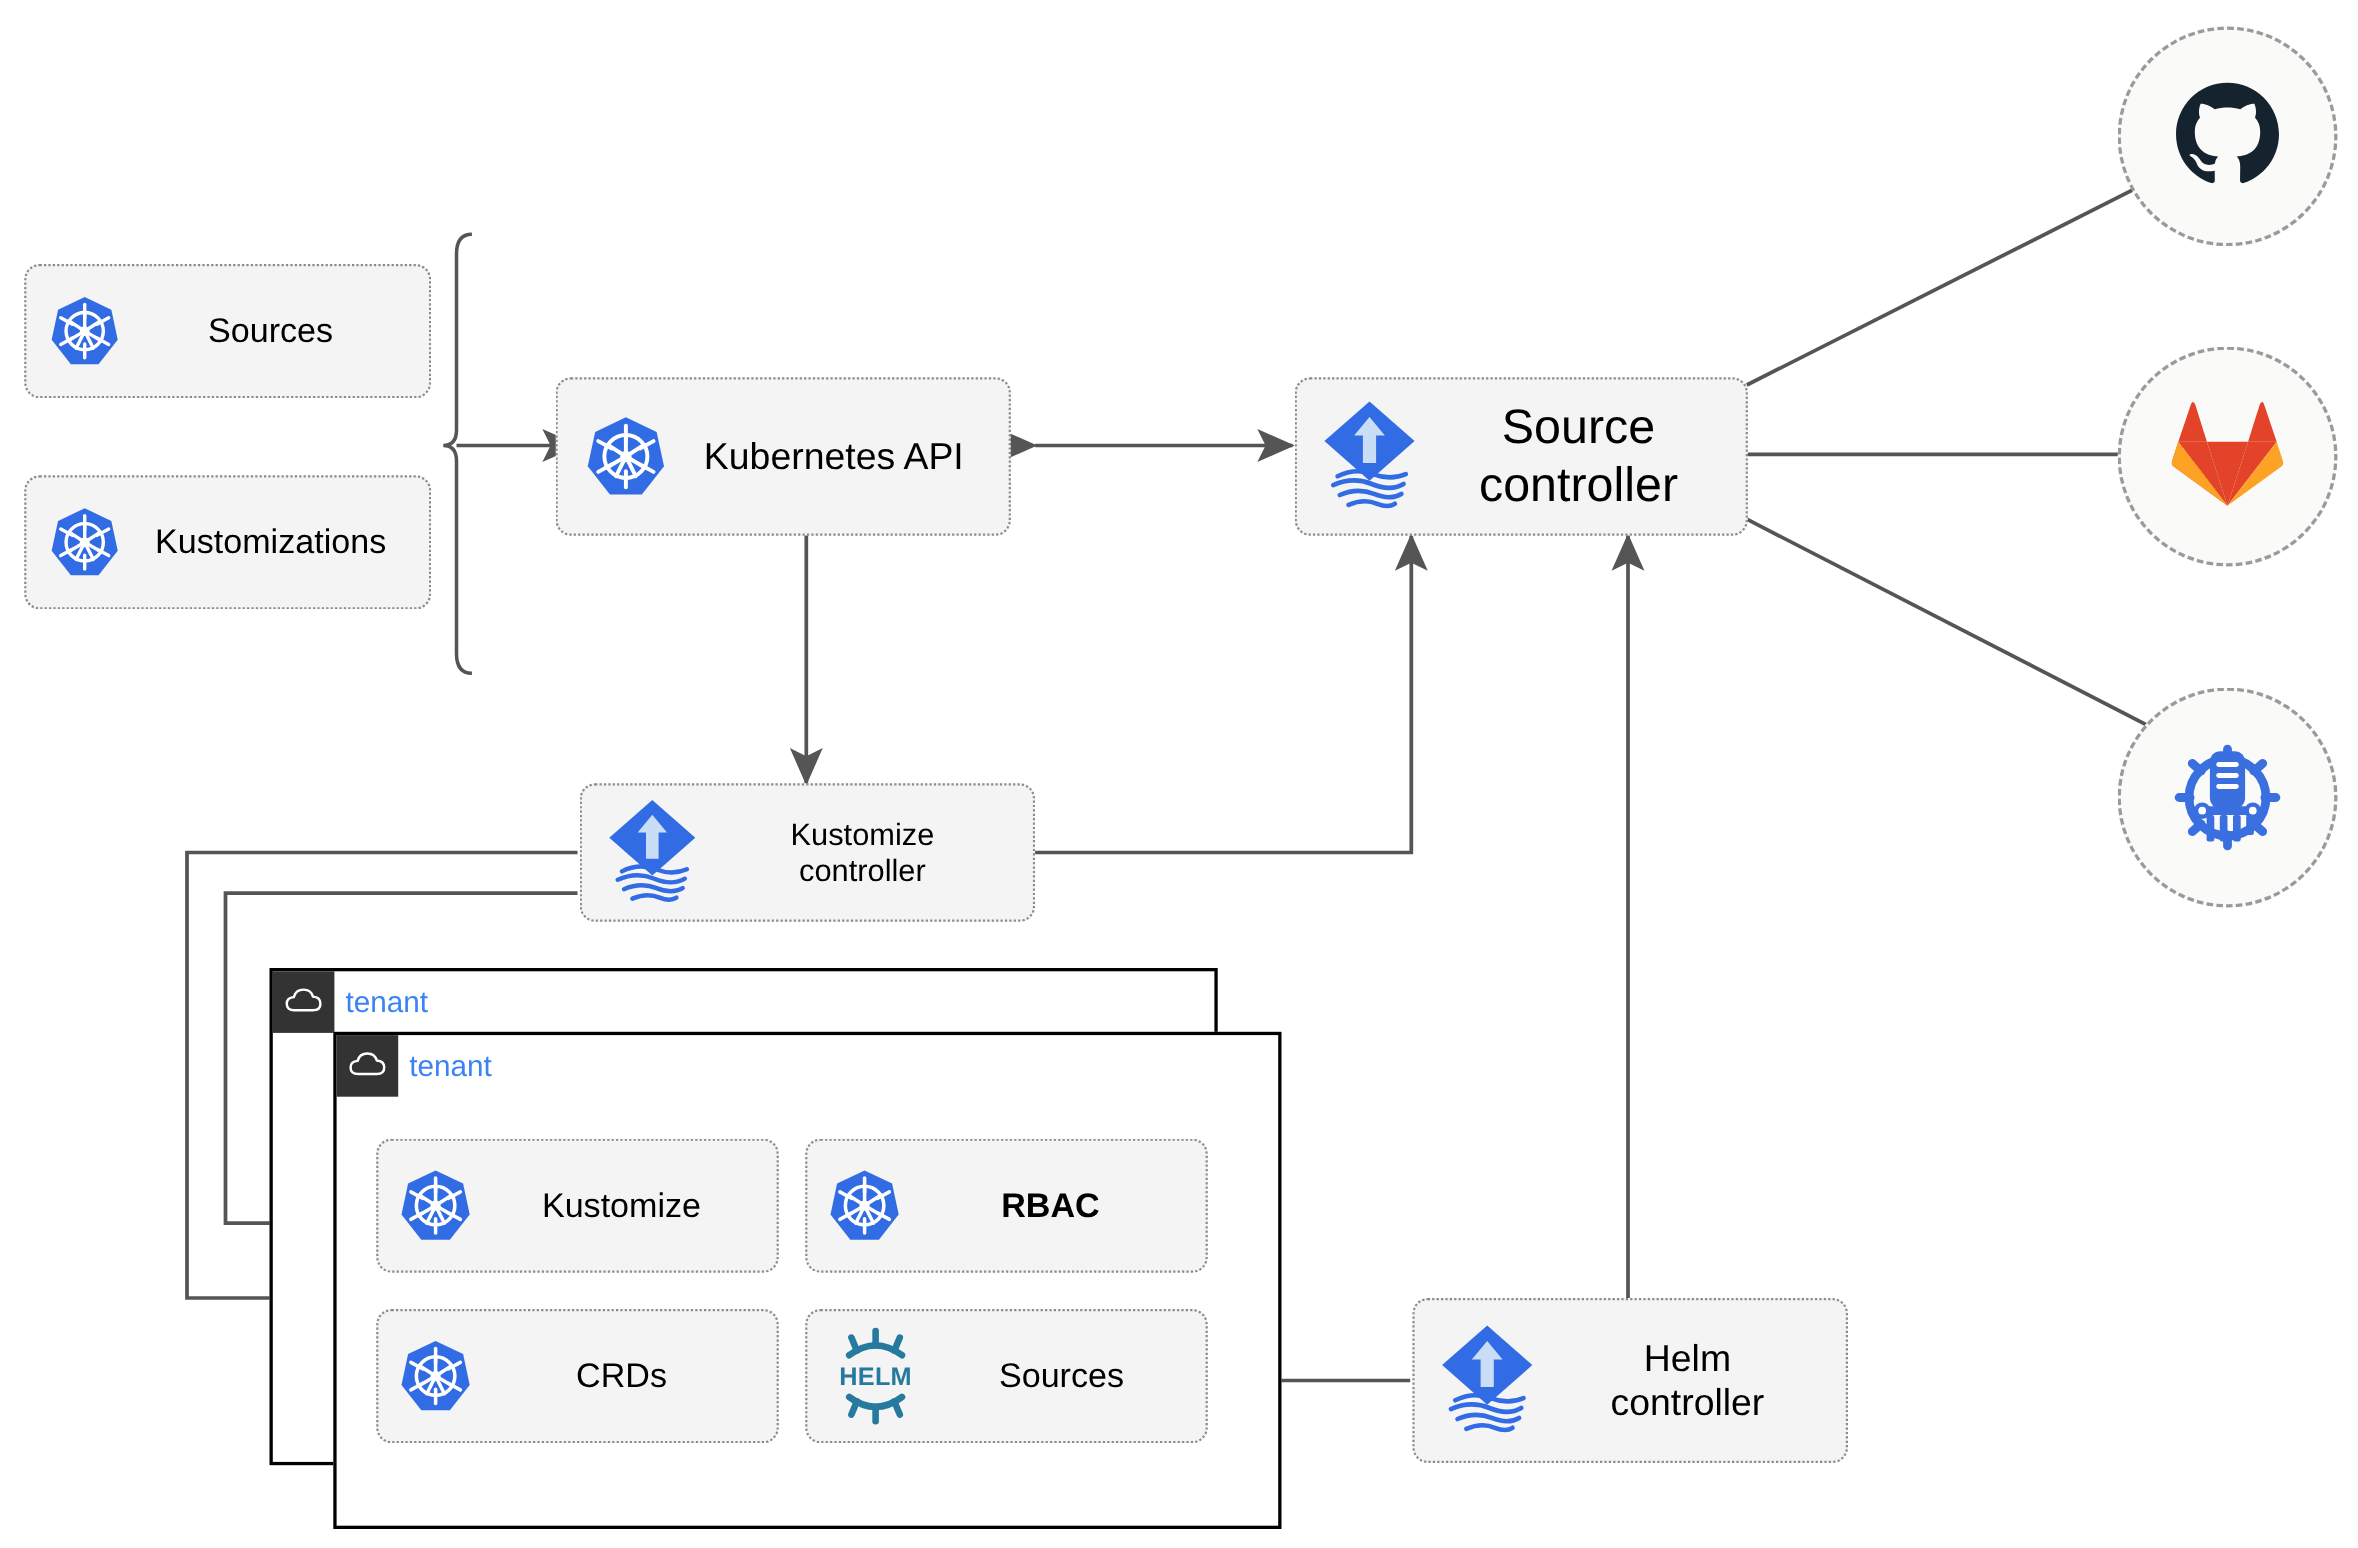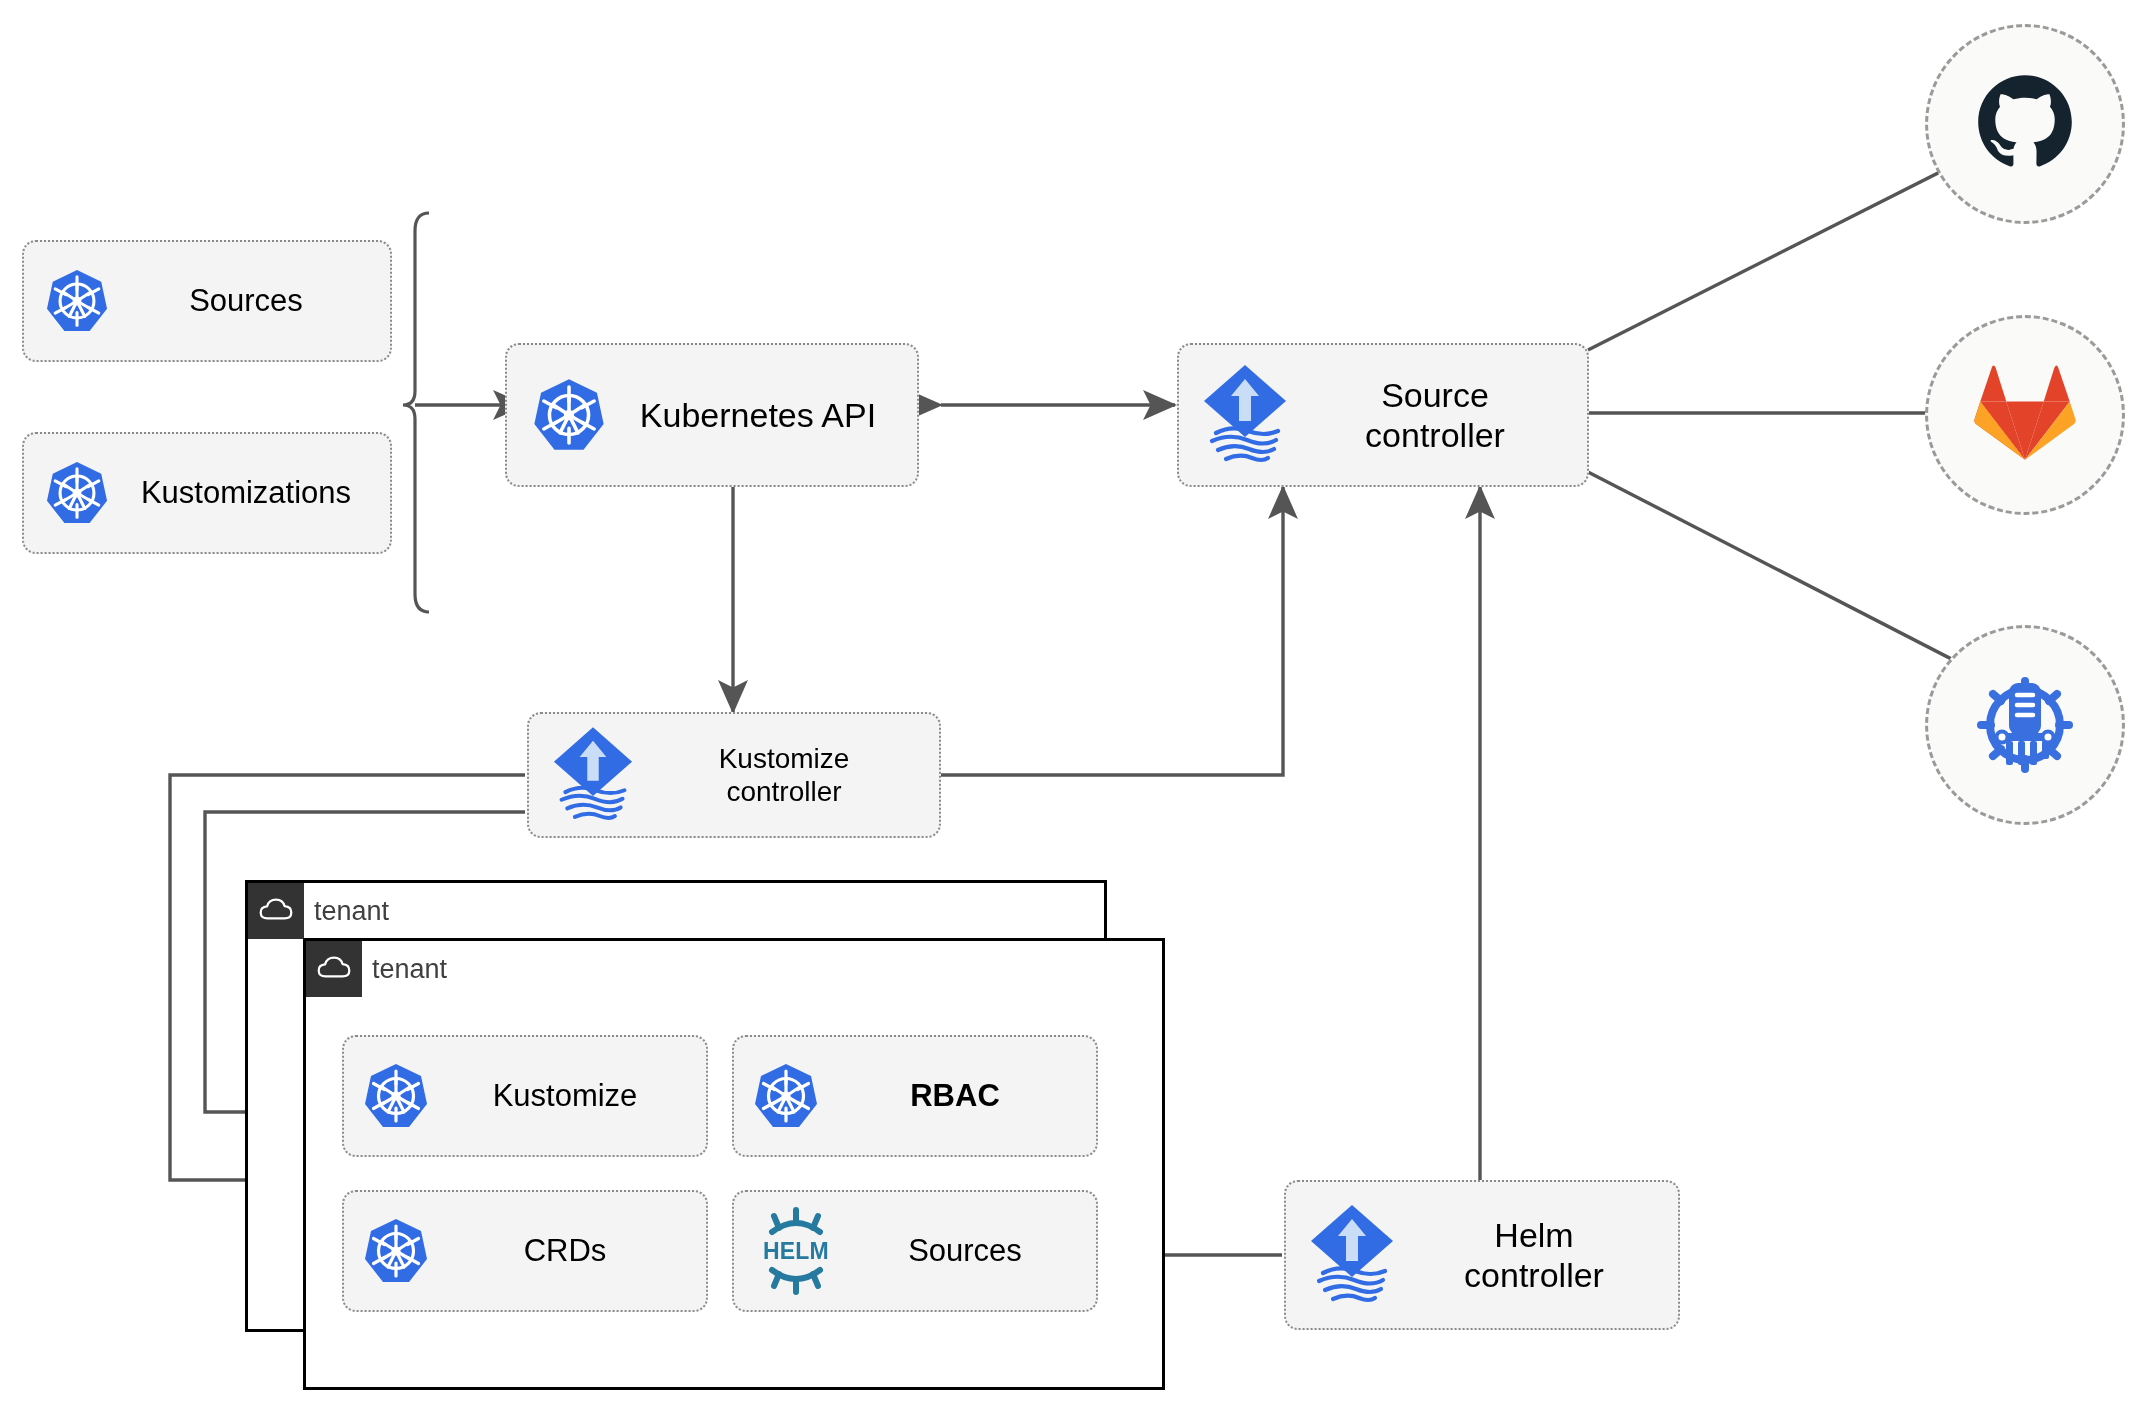--- a/index.html
+++ b/index.html
@@ -51,21 +51,21 @@
     top: 0; left: 0;
     height: 56px;
     background: #333333;
     display: flex; align-items: center; justify-content: center;
     width: 56px;
   }
   .tenant-title {
     position: absolute;
     top: 0; left: 66px; height: 56px;
     display: flex; align-items: center;
-    font-size: 27px; color: #404040;
+    font-size: 27px; color: #3b82f6;
   }
 
   svg.edges { position:absolute; left:0; top:0; width:2144px; height:1407px; pointer-events:none; }
 </style>
 </head>
 <body>
 
 <div id="stage">
 
   <svg class="edges" viewBox="0 0 2144 1407">
@@ -186,21 +186,21 @@
         <path d="M43 2 L84 38 L43 74 L2 38 Z" fill="#326ce5"></path>
         <path d="M43 16 L57 33 L49 33 L49 58 L37 58 L37 33 L29 33 Z" fill="#c9ddf7"></path>
         <g stroke="#326ce5" stroke-width="4.2" fill="none" stroke-linecap="round">
           <path d="M14 70 Q30 62 46 68 Q62 74 76 68"></path>
           <path d="M10 78 Q28 70 45 77 Q62 84 74 77"></path>
           <path d="M16 87 Q32 80 47 86 Q62 92 72 86"></path>
           <path d="M24 96 Q38 90 50 95 Q60 99 66 95"></path>
         </g>
       </svg>
     </span>
-    <span class="lbl" style="font-size:34px;">Source
+    <span class="lbl" style="font-size:44px;">Source
 controller</span>
   </div>
 
   <div class="node" style="left:527px; top:712px; width:414px; height:126px; padding:0 14px;">
     <span class="ico" style="width:100px;">
       <svg width="82" height="100" viewBox="0 0 86 104">
         <path d="M43 2 L84 38 L43 74 L2 38 Z" fill="#326ce5"></path>
         <path d="M43 16 L57 33 L49 33 L49 58 L37 58 L37 33 L29 33 Z" fill="#c9ddf7"></path>
         <g stroke="#326ce5" stroke-width="4.2" fill="none" stroke-linecap="round">
           <path d="M14 70 Q30 62 46 68 Q62 74 76 68"></path>

